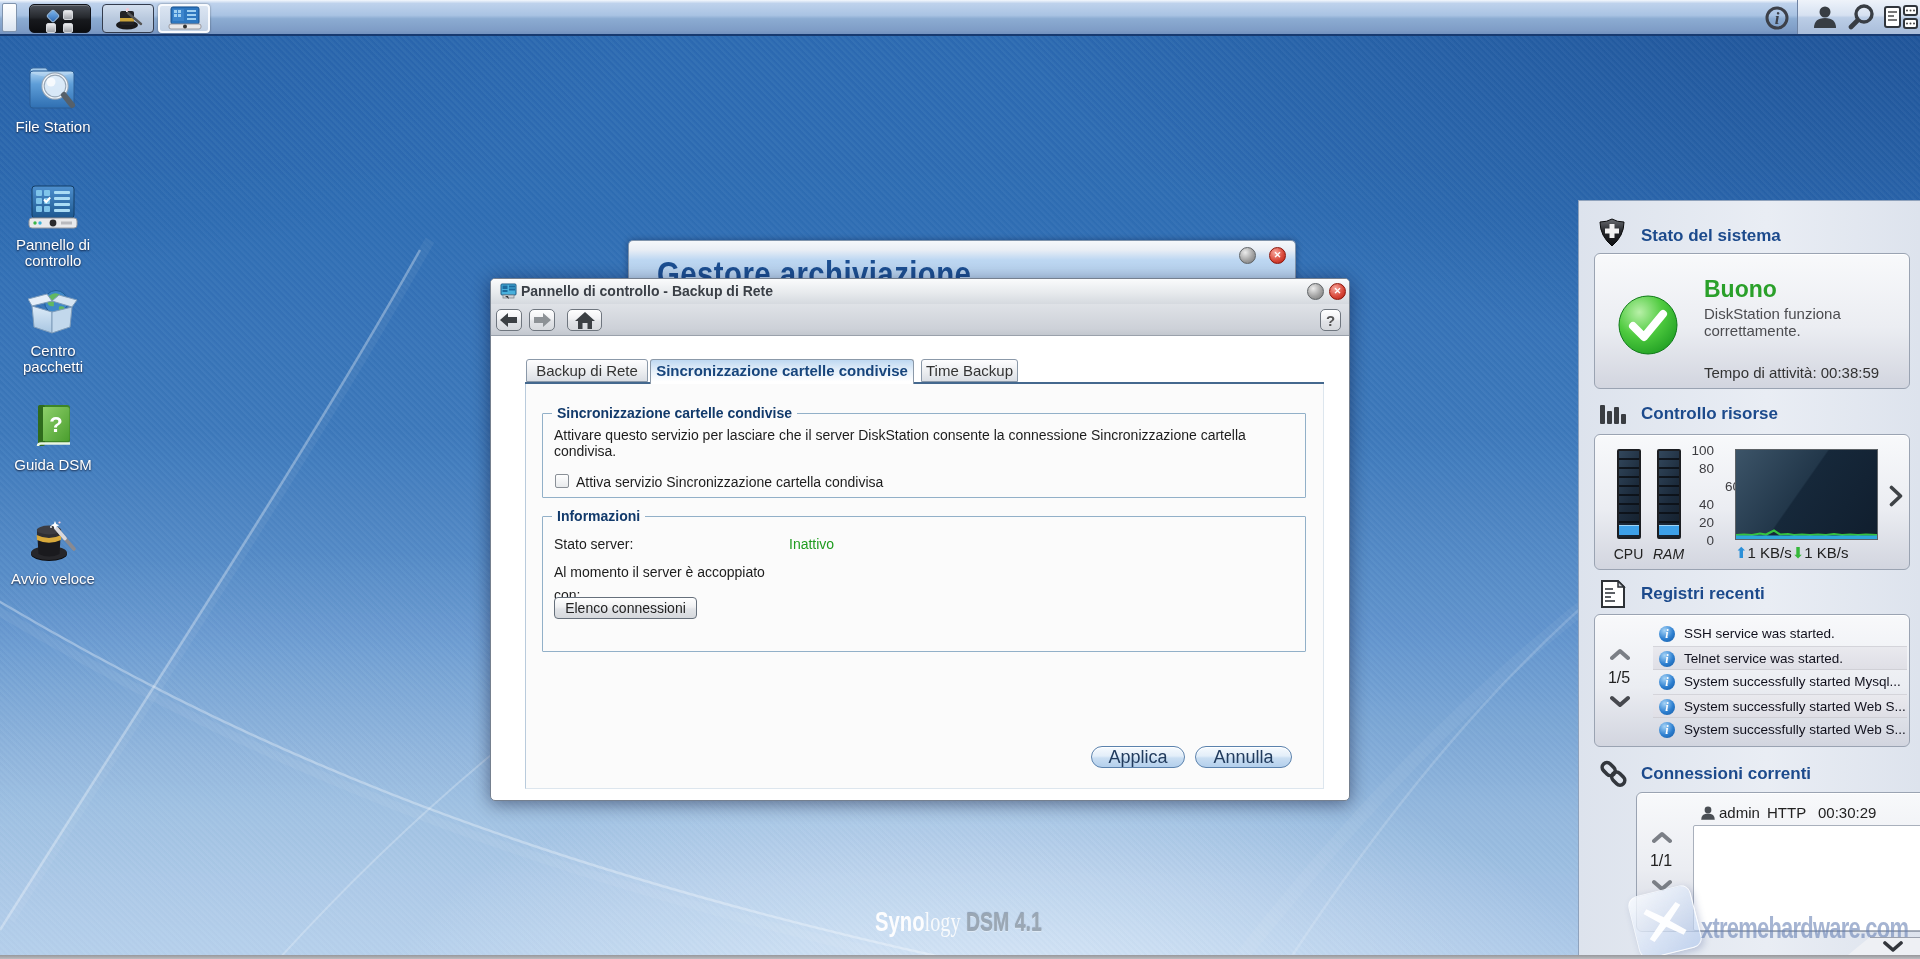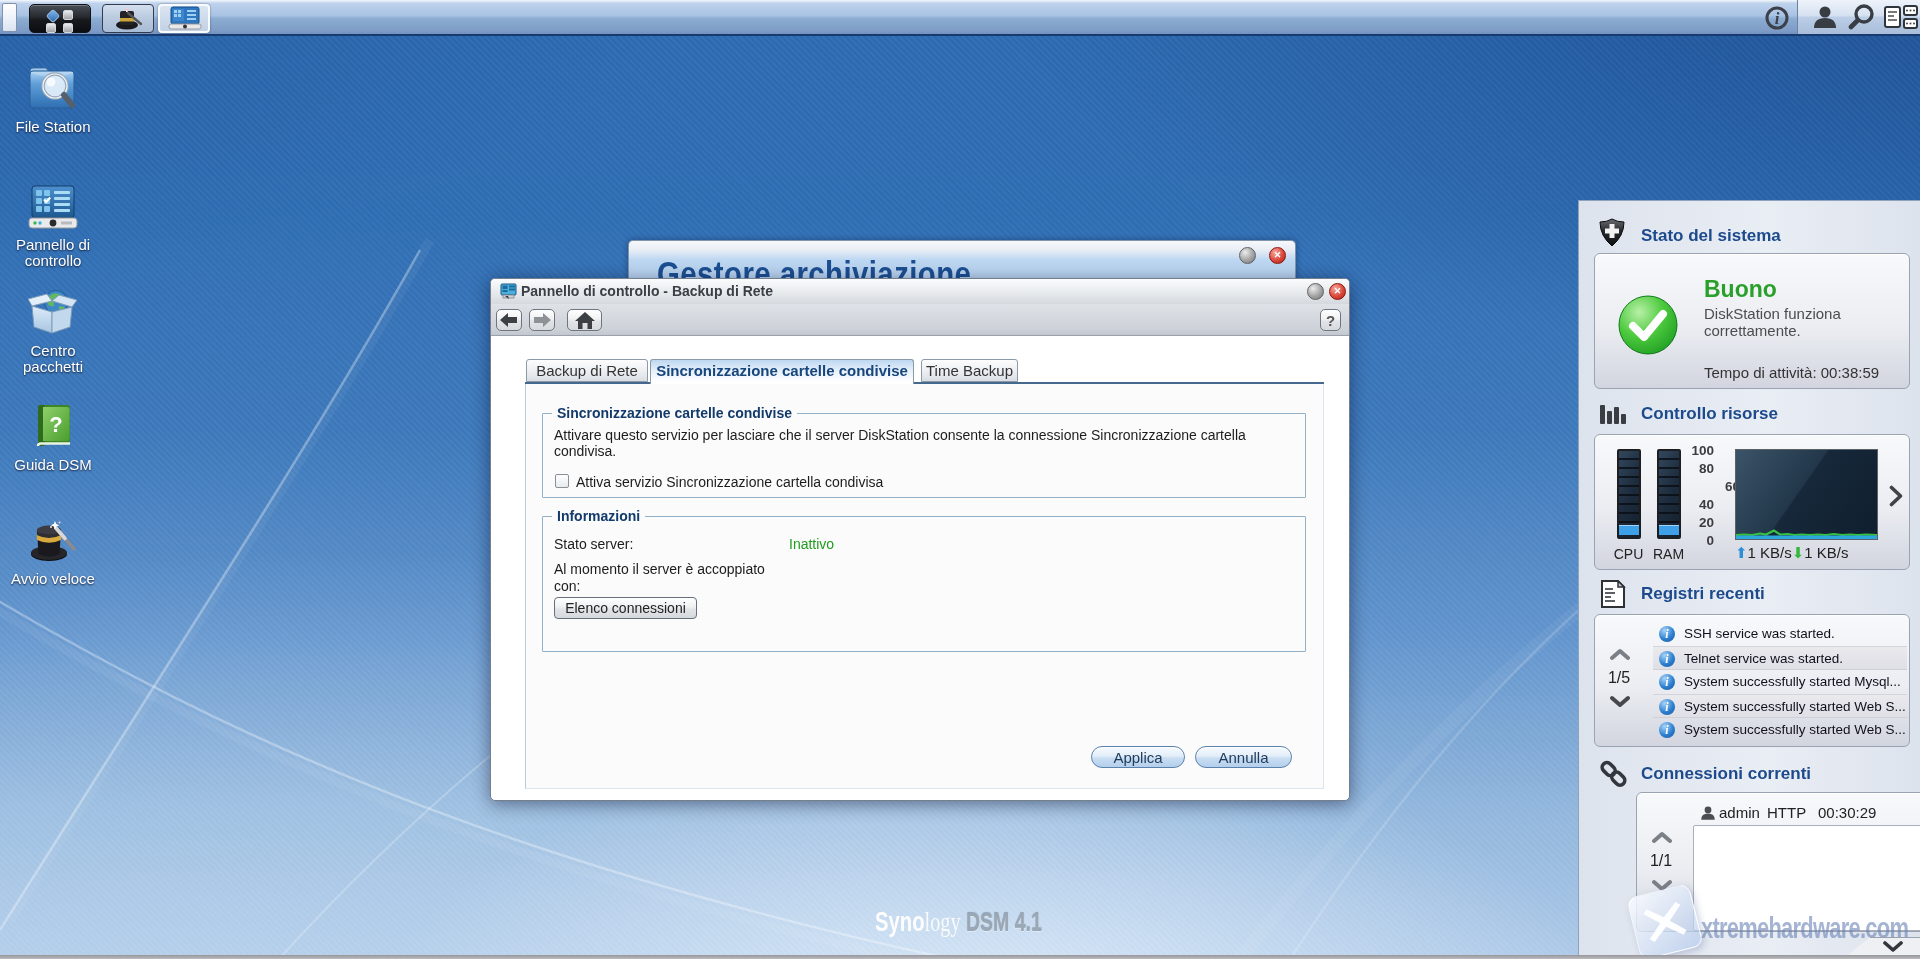--- a/index.html
+++ b/index.html
@@ -53,21 +53,21 @@
   background:linear-gradient(#fdfdfe 0%, #eceef1 55%, #dadee4 100%); color:#333; font-size:15px; text-align:center; line-height:22px; z-index:2; }
 .tab.active { background:linear-gradient(#bed8f1 0%, #e6f0fa 45%, #ffffff 90%); height:25px; color:#17457c; font-weight:bold; z-index:3; border-bottom:none; }
 #tabline { position:absolute; left:34px; top:103px; width:799px; height:2px; background:#44688e; z-index:1; }
 #panel { position:absolute; left:34px; top:105px; width:799px; height:405px; background:#fbfbfb; border-left:1px solid #b9cbdc; border-right:1px solid #dde6ee; border-bottom:1px solid #dde6ee; }
 .fieldset { position:absolute; left:16px; width:764px; border:1px solid #92b0c8; border-radius:1px; }
 .fieldset .legend { position:absolute; left:9px; top:-9px; background:#fbfbfb; padding:0 5px; font-size:14px; font-weight:bold; color:#123a6b; }
 .ftext { font-size:14px; color:#1c1c1c; }
 .gbtn { position:absolute; border:1px solid #66707c; border-radius:4px;
   background:linear-gradient(#ffffff 0%, #eff0f2 45%, #e2e4e8 55%, #d5d8dc 100%); font-size:14px; color:#222; text-align:center; }
 .bluebtn { position:absolute; width:94px; height:22px; border:1px solid #5b82ad; border-radius:11px;
-  background:linear-gradient(#f6fafe 0%, #e3eef9 45%, #cadef2 55%, #b3cfec 100%); font-size:15px; color:#223c5e; text-align:center; line-height:21px; box-shadow:inset 0 1px 0 #fff; }
+  background:linear-gradient(#f6fafe 0%, #e3eef9 45%, #cadef2 55%, #b3cfec 100%); font-size:18px; color:#223c5e; text-align:center; line-height:21px; box-shadow:inset 0 1px 0 #fff; }
 .checkbox { position:absolute; width:14px; height:14px; border:1px solid #8a9097; background:linear-gradient(#fff,#e8eaec); border-radius:2px; }
 #sidebar { position:absolute; left:1578px; top:200px; width:342px; height:755px;
   background:linear-gradient(90deg,#dde3ed 0%, #e9edf4 55%, #dde3ed 100%); border-left:1px solid #8fa2bc; border-top:1px solid #8fa2bc; }
 .sb-title { position:absolute; left:62px; font-size:17px; font-weight:bold; color:#1c4a8c; }
 .sb-card { position:absolute; left:15px; width:316px; border:1px solid #9aa3b2; border-radius:6px;
   background:linear-gradient(#f8f9fb 0%, #ebedf2 55%, #d2d5df 100%); box-shadow:inset 0 1px 0 #fff; }
 .pn-num { position:absolute; left:0px; width:48px; text-align:center; font-size:16px; color:#222; }
 .logrow { position:absolute; left:58px; width:254px; height:24px; font-size:13.5px; color:#10101c; line-height:24px; white-space:nowrap; overflow:hidden; }
 .logrow.alt { background:linear-gradient(#e9e9ee,#dfdfe6); border-top:1px solid #d4d4da; border-bottom:1px solid #d0d0d6; }
 .loginfo { position:absolute; left:6px; top:4px; width:16px; height:16px; border-radius:50%;
@@ -83,21 +83,21 @@
 #synologo { position:absolute; left:875px; top:907px; white-space:nowrap; transform:scaleX(.75); transform-origin:0 0; }
 #synologo .syno { font-size:27px; font-weight:bold; color:#fdfdfe; letter-spacing:0px; }
 #synologo .logy { font-size:27px; font-weight:normal; color:#f8fafc; font-family:"Liberation Serif",serif; }
 #synologo .dsm { font-size:26px; font-weight:bold; color:#9aa7b4; text-shadow:0 1px 1px rgba(255,255,255,.4), 0 -1px 1px rgba(60,70,90,.4); }
 .meter { position:absolute; top:14px; width:24px; height:90px; border:2px solid #1c1e22; border-radius:2px;
   background:linear-gradient(115deg, #32475c 0%, #1c2b3c 55%, #141f2c 100%);
 }
 .meter::before { content:""; position:absolute; left:0; top:0; width:100%; height:100%;
   background:repeating-linear-gradient(rgba(0,0,0,0) 0 7px, rgba(10,14,20,.85) 7px 9px); }
 .meter::after { content:""; position:absolute; left:0; bottom:2px; width:100%; height:9px; background:#3da0e8; border-top:1px solid #9fd4f5; }
-.axis { position:absolute; left:85px; width:34px; text-align:right; font-size:13.5px; color:#3c3c40;font-weight:bold; }
+.axis { position:absolute; left:85px; width:34px; text-align:right; font-size:13.5px; color:#3c3c40; }
 #graph { position:absolute; left:140px; top:14px; width:143px; height:91px; border:1px solid #5c6166;
   background:linear-gradient(125deg, #3c5468 0%, #22374a 45%, #16283a 46%, #101e2e 100%); }
 #graph svg { position:absolute; left:0; top:0; }
 .pn-num { left:0; }
 
 </style>
 </head>
 <body>
 <div id="bg">
     <div class="stripes"></div>
@@ -344,21 +344,21 @@
         <div class="legend">Sincronizzazione cartelle condivise</div>
       </div>
     <div class="ftext" style="position:absolute; left:28px; top:43px; width:730px; line-height:16px;">Attivare questo servizio per lasciare che il server DiskStation consente la connessione Sincronizzazione cartella condivisa.</div>
     <div class="checkbox" style="left:29px; top:90px;"></div>
     <div class="ftext" style="position:absolute; left:50px; top:90px;">Attiva servizio Sincronizzazione cartella condivisa</div>
     <div class="fieldset" style="top:132px; height:136px;">
         <div class="legend">Informazioni</div>
       </div>
     <div class="ftext" style="position:absolute; left:28px; top:152px;">Stato server:</div>
     <div class="ftext" style="position:absolute; left:263px; top:152px; color:#1f9c1f;">Inattivo</div>
-    <div class="ftext" style="position:absolute; left:28px; top:177px; width:230px; line-height:17px;">Al momento il server è accoppiato con:</div>
+    <div class="ftext" style="position:absolute; left:28px; top:177px; width:230px; line-height:23px;">Al momento il server è accoppiato con:</div>
     <div class="gbtn" style="left:28px; top:213px; width:143px; height:22px; line-height:20px;">Elenco connessioni</div>
     <div class="bluebtn" style="left:565px; top:362px;">Applica</div>
     <div class="bluebtn" style="left:669px; top:362px; width:97px;">Annulla</div>
   </div>
 </div>
 
 <div id="sidebar">
   <svg width="26" height="29" viewBox="0 0 26 29" style="position:absolute; left:20px; top:17px;">
     <defs>
         <linearGradient id="shg" x1="0" y1="0" x2="0" y2="1">
@@ -396,21 +396,21 @@
         <rect x="15" y="5" width="5" height="17" rx="1"></rect>
         <rect x="22" y="12" width="5" height="10" rx="1"></rect>
       </g>
   </svg>
   <div class="sb-title" style="top:203px;">Controllo risorse</div>
 
   <div class="sb-card" style="top:233px; height:136px;">
     <div class="meter" style="left:22px;"></div>
     <div class="meter" style="left:62px;"></div>
     <div style="position:absolute; left:12px; top:111px; width:43px; text-align:center; font-size:14px; color:#222;">CPU</div>
-    <div style="position:absolute; left:52px; top:111px; width:43px; text-align:center; font-size:14px; color:#222;">RAM</div>
+    <div style="position:absolute; left:52px; top:111px; width:43px; text-align:center; font-size:14px; color:#222;font-style:italic;">RAM</div>
     <div class="axis" style="top:8px;">100</div>
     <div class="axis" style="top:26px;">80</div>
     <div class="axis" style="top:44px;margin-left:26px;">60</div>
     <div class="axis" style="top:62px;">40</div>
     <div class="axis" style="top:80px;">20</div>
     <div class="axis" style="top:98px;">0</div>
     <div id="graph">
       <svg width="141" height="89" viewBox="0 0 141 89">
         <path d="M0 85 L8 84.5 L16 85 L24 83.5 L30 84.5 L38 80.5 L44 84.5 L52 84 L58 85 L66 84.5 L74 85 L82 84.5 L90 85 L98 84 L106 85 L114 84.5 L122 85 L130 84.5 L141 85" fill="none" stroke="#35c240" stroke-width="2.2"></path>
         <rect x="0" y="85.5" width="141" height="3.5" fill="#2da8dc"></rect>

